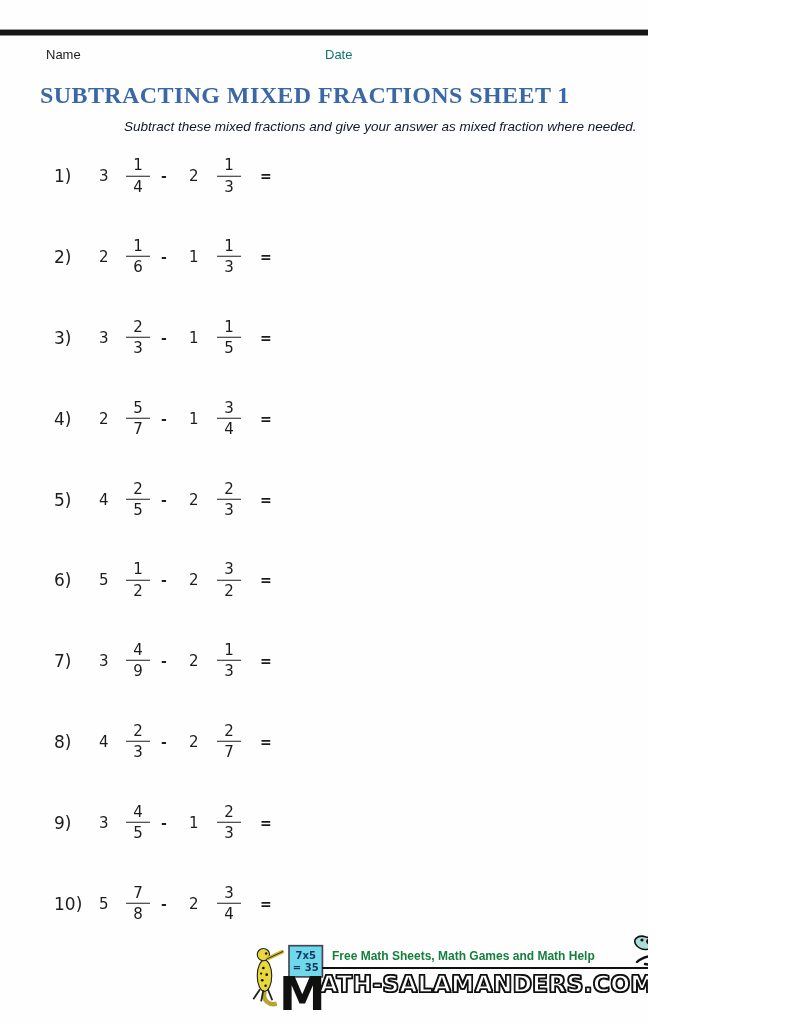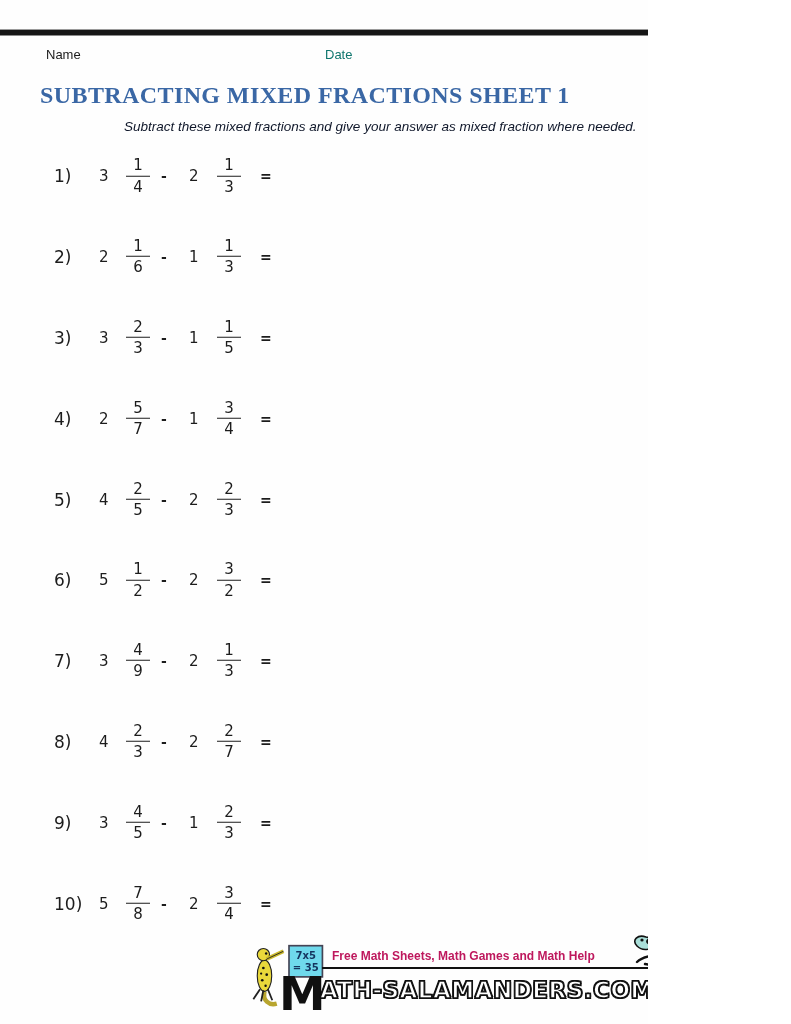--- a/index.html
+++ b/index.html
@@ -51,25 +51,25 @@
   .f2 { left:205px; width:48px; }
   .frac .numer { padding:0 7px 1px; }
   .frac .bar   { justify-self:stretch; height:0; border-top:1.8px solid #1c1c1c; }
   .frac .denom { padding:2px 7px 0; }
 
   
   .footer-logo { position:absolute; left:250px; top:940px; display:flex; align-items:flex-start; }
   .footer-logo svg { flex:0 0 auto; }
   .footer-col { display:flex; flex-direction:column; margin-left:-6px; padding-top:9px; }
   .tagline {
-    font-size:12px; font-weight:bold; color:#be185d; white-space:nowrap;
+    font-size:12px; font-weight:bold; color:#15803d; white-space:nowrap;
     padding:0 4px 4px 10px; border-bottom:2.5px solid #111;
   }
   .site-name {
-    margin-top:8px; margin-left:-2px; white-space:nowrap;
+    margin-top:2px; margin-left:-2px; white-space:nowrap;
     font-family:"DejaVu Sans", sans-serif; font-weight:bold;
     font-size:23px; letter-spacing:0.5px; color:#ffffff;
     -webkit-text-stroke:1.4px #101010;
     text-shadow:-1px -1px 0 #101010, 1px -1px 0 #101010, -1px 1px 0 #101010, 1px 1px 0 #101010;
   }
   .lizard { position:absolute; left:616px; top:929px; }
 </style>
 </head>
 <body>
 

